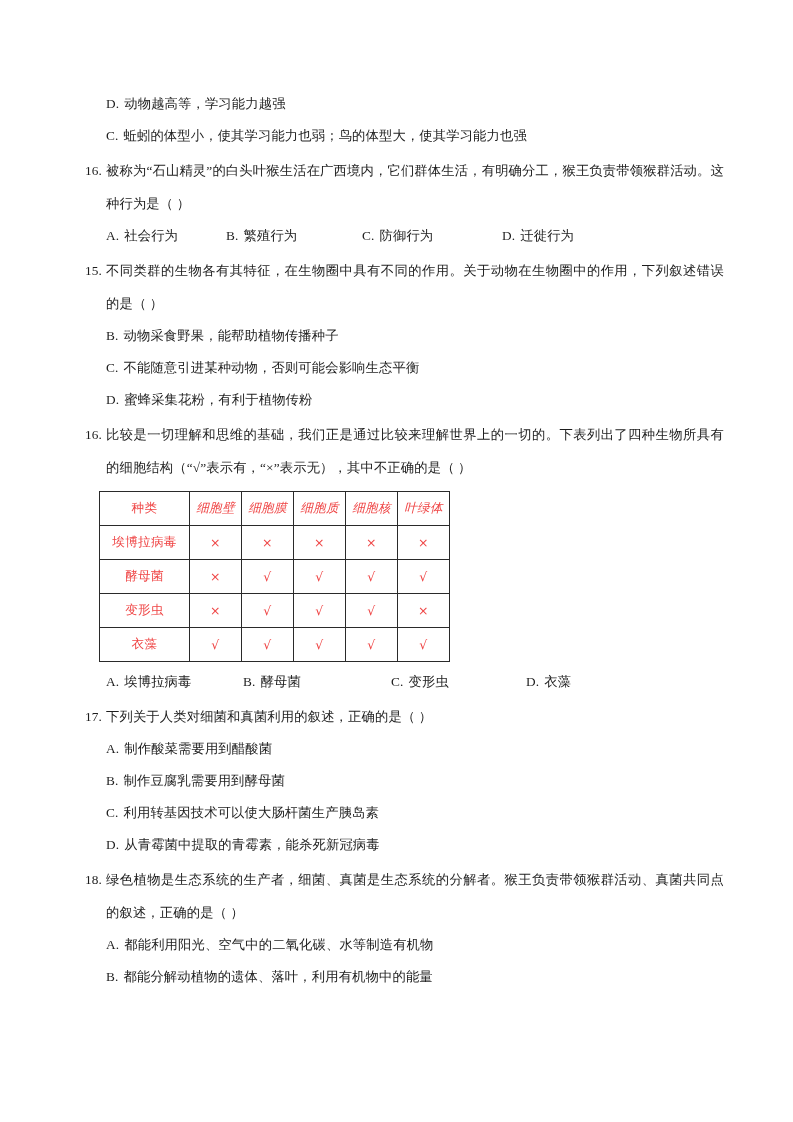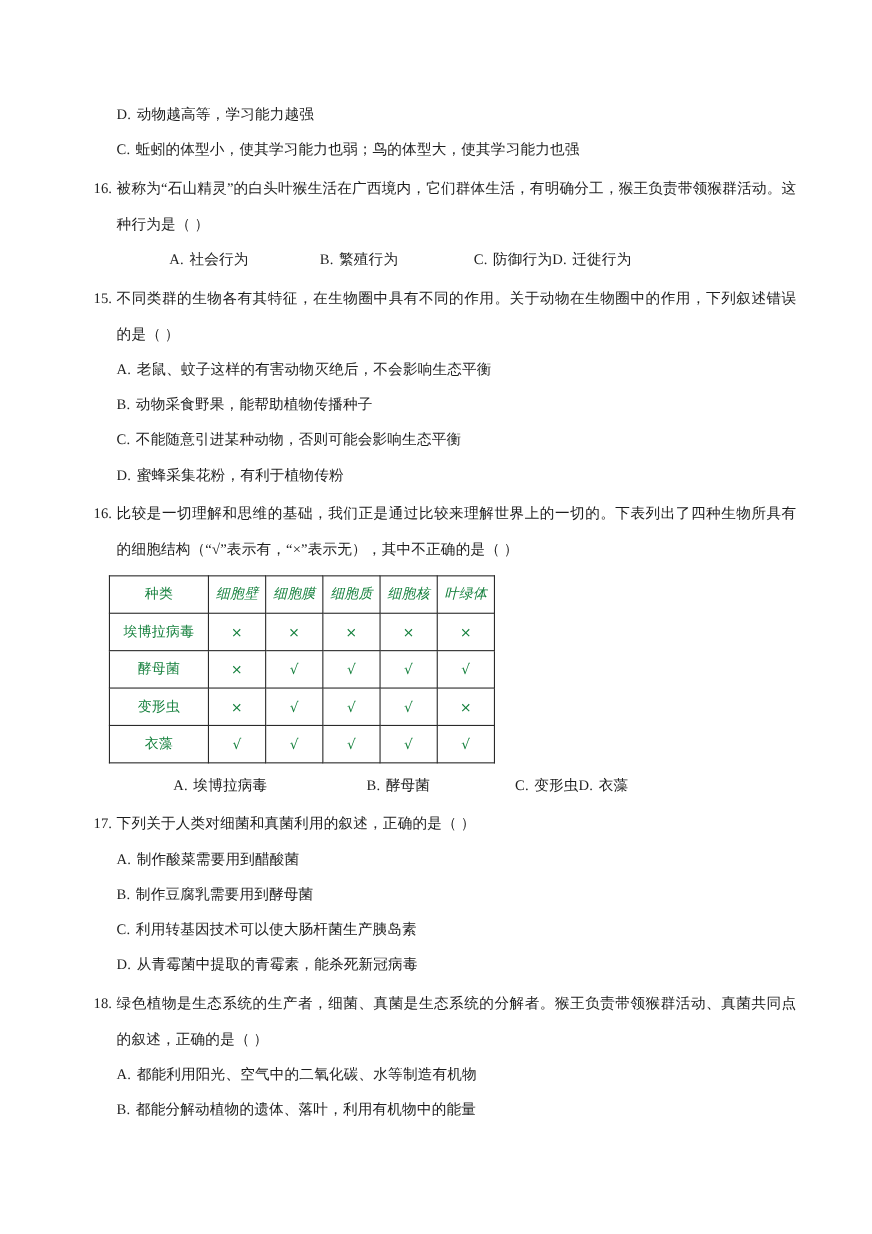--- a/index.html
+++ b/index.html
@@ -79,33 +79,32 @@
     display: block;
     font-size: 13.3px;
     line-height: 32px;
     padding-left: 30px;
     white-space: nowrap;
     letter-spacing: 0.15px;
   }
   .opt-row .opt-cell {
     display: inline-block;
     vertical-align: top;
-    text-align: right;
   }
 
   
   .table-wrap {
     padding-left: 23px;
     margin: 7px 0 4px 0;
   }
   table.cellstruct {
     border-collapse: collapse;
     table-layout: fixed;
     font-size: 12.6px;
-    color: #15803d;
+    color: #ef4444;
   }
   table.cellstruct td {
     border: 1px solid #2a2a2a;
     text-align: center;
     vertical-align: middle;
     height: 33px;
     line-height: 33px;
     padding: 0;
     font-family: "Liberation Serif", "DejaVu Serif", serif;
     letter-spacing: 0.3px;
@@ -141,23 +140,20 @@
       <div class="opt-row">
         <span class="opt-cell" style="width:120px"><span class="opt-letter">A.</span><span>社会行为</span></span><span class="opt-cell" style="width:136px"><span class="opt-letter">B.</span><span>繁殖行为</span></span><span class="opt-cell" style="width:140px"><span class="opt-letter">C.</span><span>防御行为</span></span><span class="opt-cell"><span class="opt-letter">D.</span><span>迁徙行为</span></span>
       </div>
     </div>
 
     <div class="q-block">
       <div class="q-stem">
         <span class="q-num">15.</span><span>不同类群的生物各有其特征，在生物圈中具有不同的作用。关于动物在生物圈中的作用，下列叙述错误的是（      ）</span>
       </div>
       <div class="opt-line">
-        <span class="opt-letter">A.</span><span>老鼠、蚊子这样的有害动物灭绝后，不会影响生态平衡</span>
-      </div>
-      <div class="opt-line">
         <span class="opt-letter">B.</span><span>动物采食野果，能帮助植物传播种子</span>
       </div>
       <div class="opt-line">
         <span class="opt-letter">C.</span><span>不能随意引进某种动物，否则可能会影响生态平衡</span>
       </div>
       <div class="opt-line">
         <span class="opt-letter">D.</span><span>蜜蜂采集花粉，有利于植物传粉</span>
       </div>
     </div>
 

